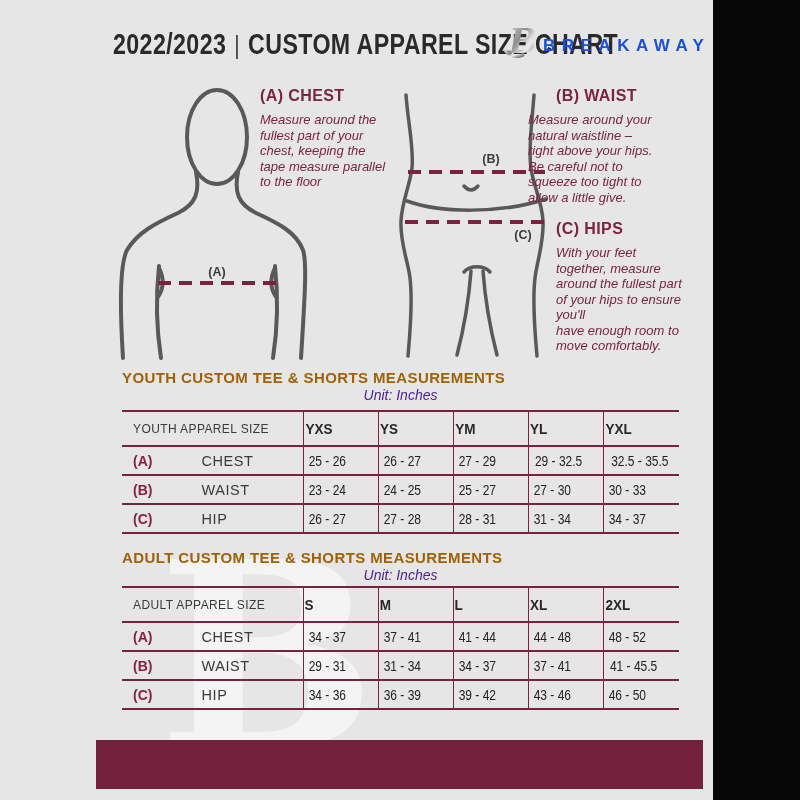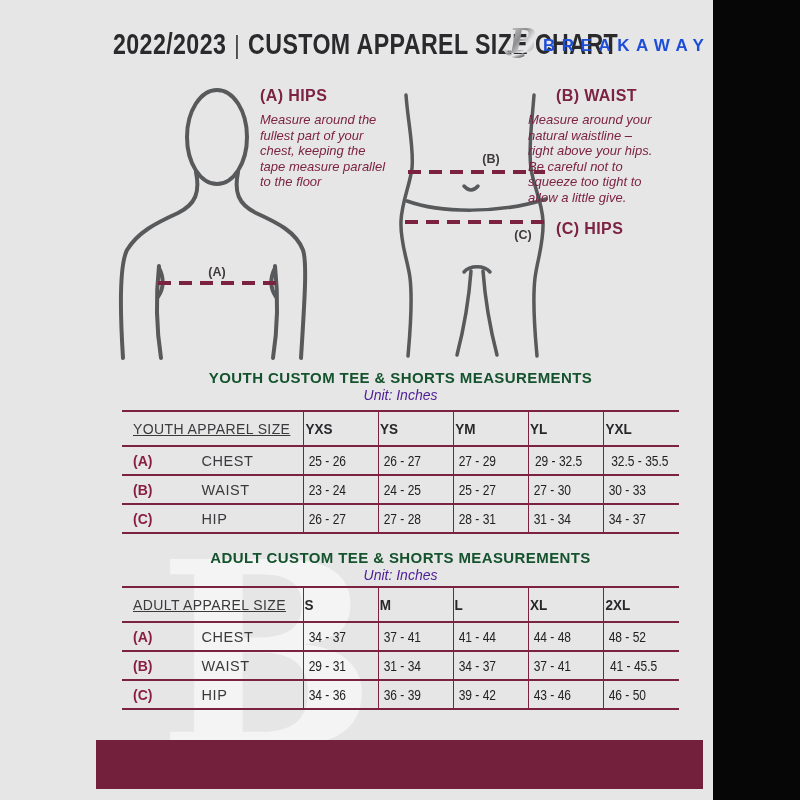--- a/index.html
+++ b/index.html
@@ -41,41 +41,41 @@
   #inst-a-body { left:260px; top:112px; width:160px; }
   #inst-b-head { left:556px; top:87px; }
   #inst-b-body { left:528px; top:112px; width:150px; }
   #inst-c-head { left:556px; top:220px; }
   #inst-c-body { left:556px; top:245px; width:152px; }
 
   svg.figure { z-index:2; position:absolute; }
   .fig-label { font:bold 12.5px "Liberation Sans", sans-serif; fill:#3f3a3e; }
 
   
-  .tbl-title { width:557px; text-align:center; color:#14532d; font-weight:bold;
+  .tbl-title { width:557px; text-align:left; color:#a16207; font-weight:bold;
     font-size:15px; letter-spacing:0.4px; z-index:3; }
   .tbl-unit { width:557px; text-align:center; color:#4c1d95; font-style:italic;
     font-size:14px; z-index:3; }
   #youth-title { left:122px; top:369px; }
   #youth-unit  { left:122px; top:387px; }
   #adult-title { left:122px; top:549px; }
   #adult-unit  { left:122px; top:567px; }
 
   
   .size-table { position:absolute; left:122px; width:557px;
     border-bottom:2px solid #7c2241; z-index:3; }
   #youth-table { top:410px; }
   #adult-table { top:586px; }
   .t-row { display:flex; border-top:2px solid #7c2241; height:27px; }
   .t-row.t-header { height:33px; }
   .cell { box-sizing:border-box; width:75px; display:flex; align-items:center;
     justify-content:flex-start; border-right:1.5px solid #7c2241; }
   .cell:last-child { border-right:none; }
   .label-cell { width:182px; justify-content:flex-start; padding-left:11px; }
-  .size-head-text { color:#3a3a3c; font-size:14px; letter-spacing:0.4px;text-decoration:underline; }
+  .size-head-text { color:#3a3a3c; font-size:12px; letter-spacing:0.4px; }
   .col-head { color:#28282a; font-weight:bold; font-size:15px;
     display:inline-block; transform:scaleX(0.9); }
   .row-key { color:#8a1e41; font-weight:bold; font-size:14px; margin-right:5px; }
   .row-label { color:#3a3a3c; font-size:14.5px; letter-spacing:0.6px;margin-left:44px; }
   .val { color:#222224; font-size:15px; display:inline-block; transform:scaleX(0.8); white-space:nowrap; }
 
   
   #footer-bar { left:96px; top:740px; width:607px; height:49px; background:#72203c; z-index:3; }
 </style>
 </head>
@@ -96,34 +96,41 @@
         <stop offset="0.4" stop-color="#8e8e90"></stop>
         <stop offset="0.65" stop-color="#ededef"></stop>
         <stop offset="1" stop-color="#6f6f71"></stop>
       </linearGradient>
     </defs>
     <text x="7" y="31" font-family="DejaVu Serif, serif" font-style="italic" font-weight="bold" font-size="33" fill="url(#silver)">B</text>
     <path d="M 3,28 C 6,34 14,36 21,33" stroke="url(#silver)" stroke-width="3" fill="none" stroke-linecap="round"></path>
   </svg>
   <div id="brand" class="abs">BREAKAWAY</div>
 
-  <div id="inst-a-head" class="abs inst-head">(A) HIPS</div>
+  <div id="inst-a-head" class="abs inst-head">(A) CHEST</div>
   <div id="inst-a-body" class="abs inst-body">Measure around the
 fullest part of your
 chest, keeping the
 tape measure parallel
 to the floor</div>
   <div id="inst-b-head" class="abs inst-head">(B) WAIST</div>
   <div id="inst-b-body" class="abs inst-body">Measure around your
 natural waistline –
 right above your hips.
 Be careful not to
 squeeze too tight to
 allow a little give.</div>
   <div id="inst-c-head" class="abs inst-head">(C) HIPS</div>
+  <div id="inst-c-body" class="abs inst-body">With your feet
+together, measure
+around the fullest part
+of your hips to ensure
+you'll
+have enough room to
+move comfortably.</div>
 
   <svg class="figure" style="left:112px; top:80px;" width="200" height="282" viewBox="0 0 200 282">
     <g stroke="#58595b" stroke-width="4" fill="none" stroke-linecap="round">
       <ellipse cx="105" cy="57" rx="30" ry="47"></ellipse>
       <path d="M 84,92 C 88,112 84,124 66,133 C 44,143 26,152 15,170 C 9,182 7,215 11,278"></path>
       <path d="M 126,92 C 122,112 126,124 144,133 C 166,143 184,152 191,170 C 195,182 193,215 189,278"></path>
       <path d="M 47,186 C 44,214 44,246 49,278"></path>
       <path d="M 47,188 C 52,198 52,208 46,217"></path>
       <path d="M 163,186 C 166,214 166,246 161,278"></path>
       <path d="M 163,188 C 158,198 158,208 164,217"></path>

